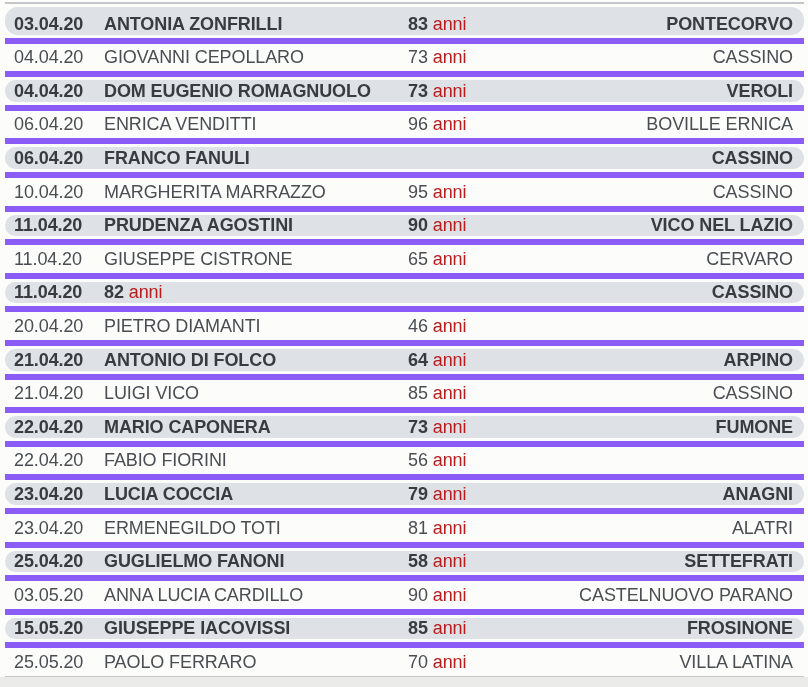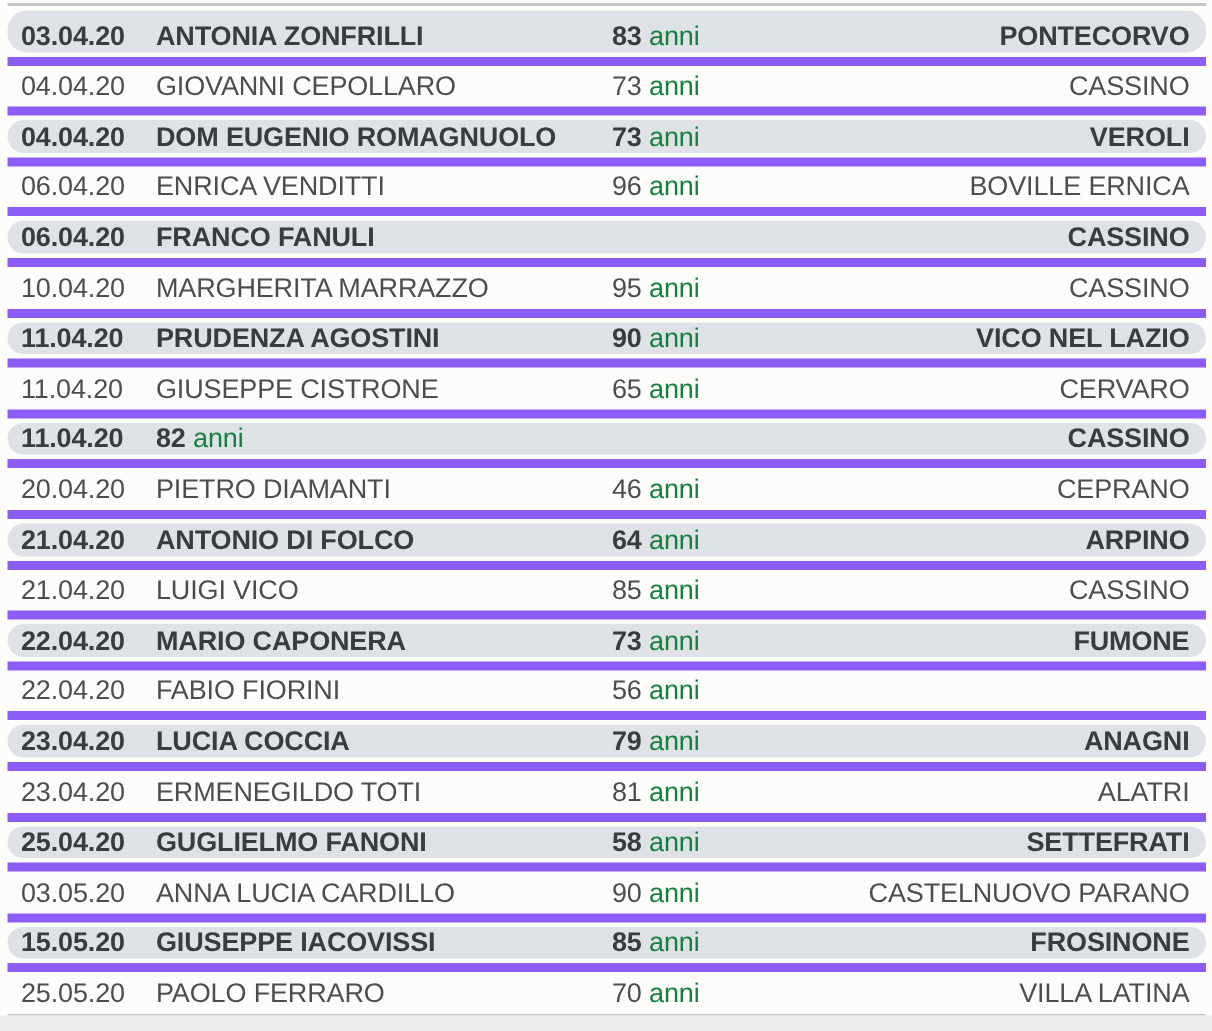--- a/index.html
+++ b/index.html
@@ -65,21 +65,21 @@
     flex: none;
     width: 304px;
     overflow: hidden;
   }
   .c-age {
     flex: none;
     width: 150px;
   }
   .age-unit {
     font-weight: 400;
-    color: #15803d;
+    color: #b91c1c;
   }
   .c-city {
     flex: 1;
     text-align: right;
     overflow: hidden;
   }
   .bottom-strip {
     position: absolute;
     left: 0;
     right: 0;
@@ -170,21 +170,20 @@
       <span class="c-age"><span class="age-num">82</span> <span class="age-unit">anni</span></span>
       <span class="c-city">CASSINO</span>
     </div>
   </div>
 
   <div class="row plain">
     <div class="band">
       <span class="c-date">20.04.20</span>
       <span class="c-name">PIETRO DIAMANTI</span>
       <span class="c-age"><span class="age-num">46</span> <span class="age-unit">anni</span></span>
-      <span class="c-city">CEPRANO</span>
     </div>
   </div>
 
   <div class="row shaded">
     <div class="band">
       <span class="c-date">21.04.20</span>
       <span class="c-name">ANTONIO DI FOLCO</span>
       <span class="c-age"><span class="age-num">64</span> <span class="age-unit">anni</span></span>
       <span class="c-city">ARPINO</span>
     </div>

